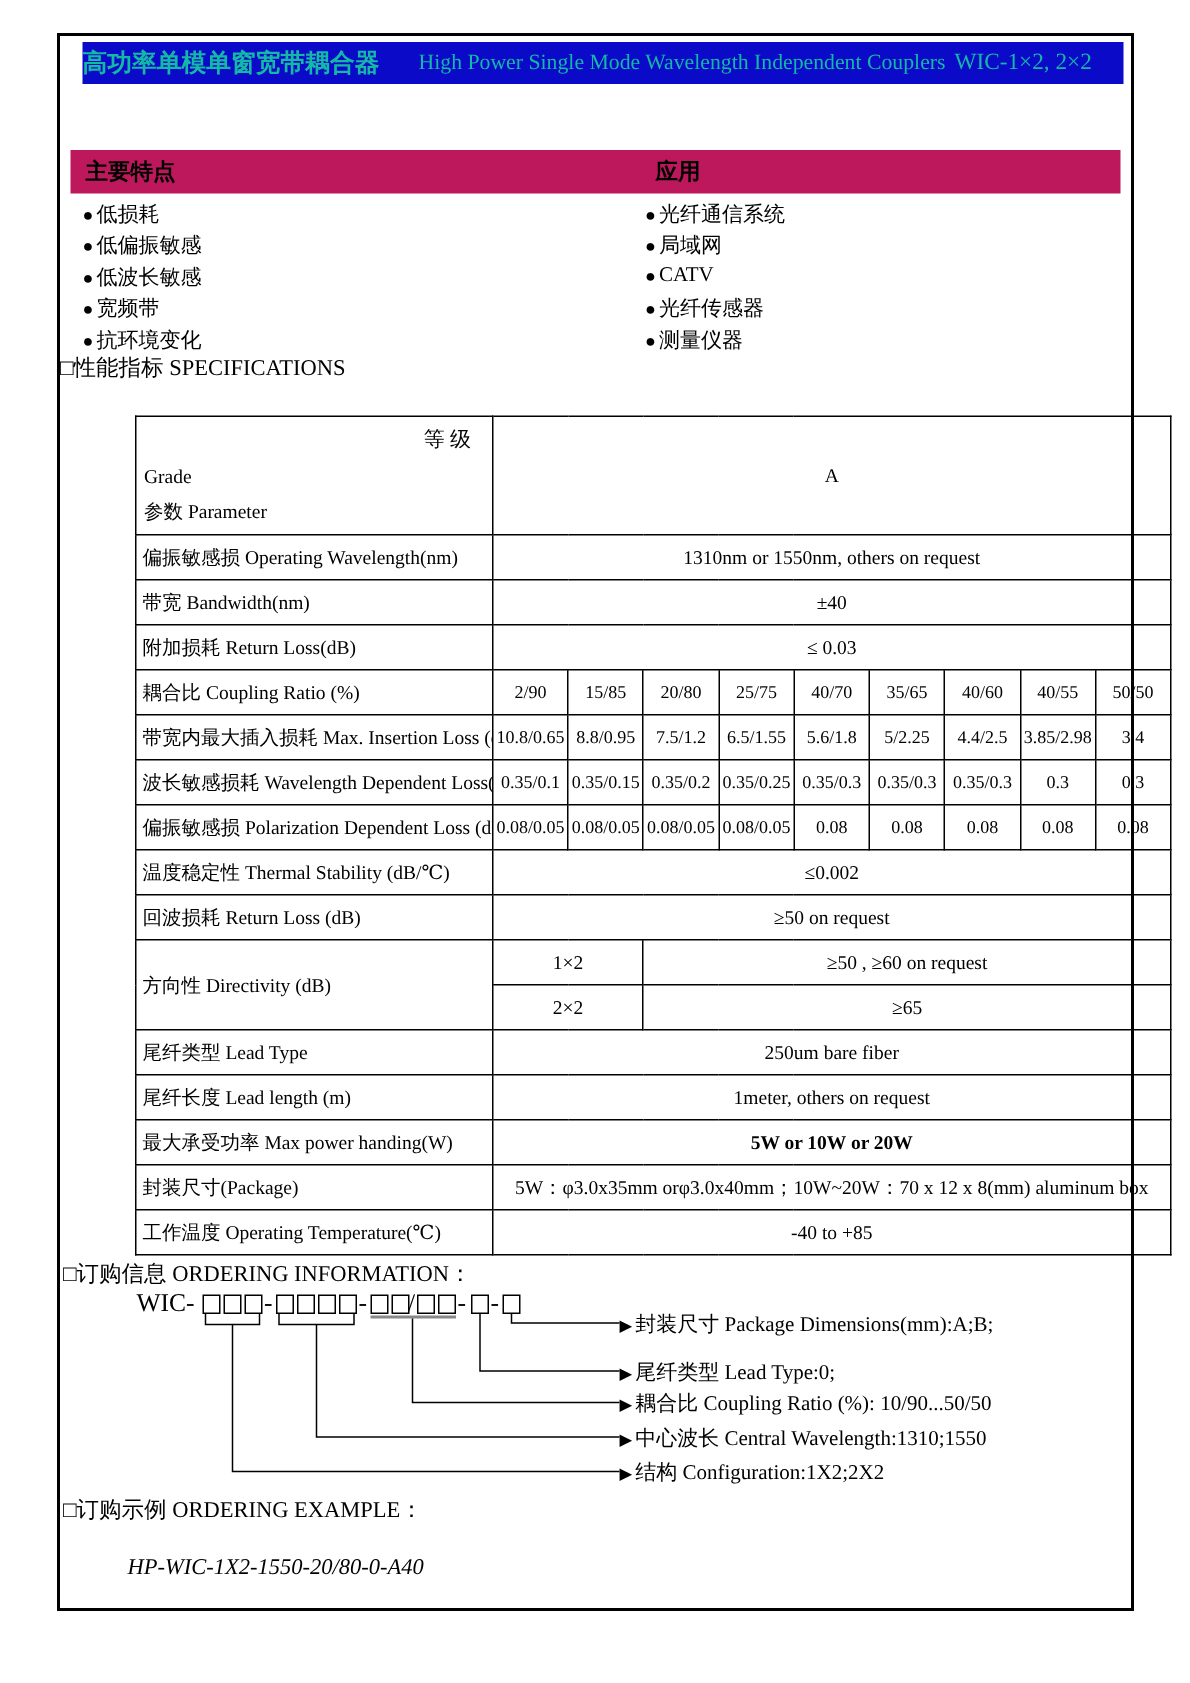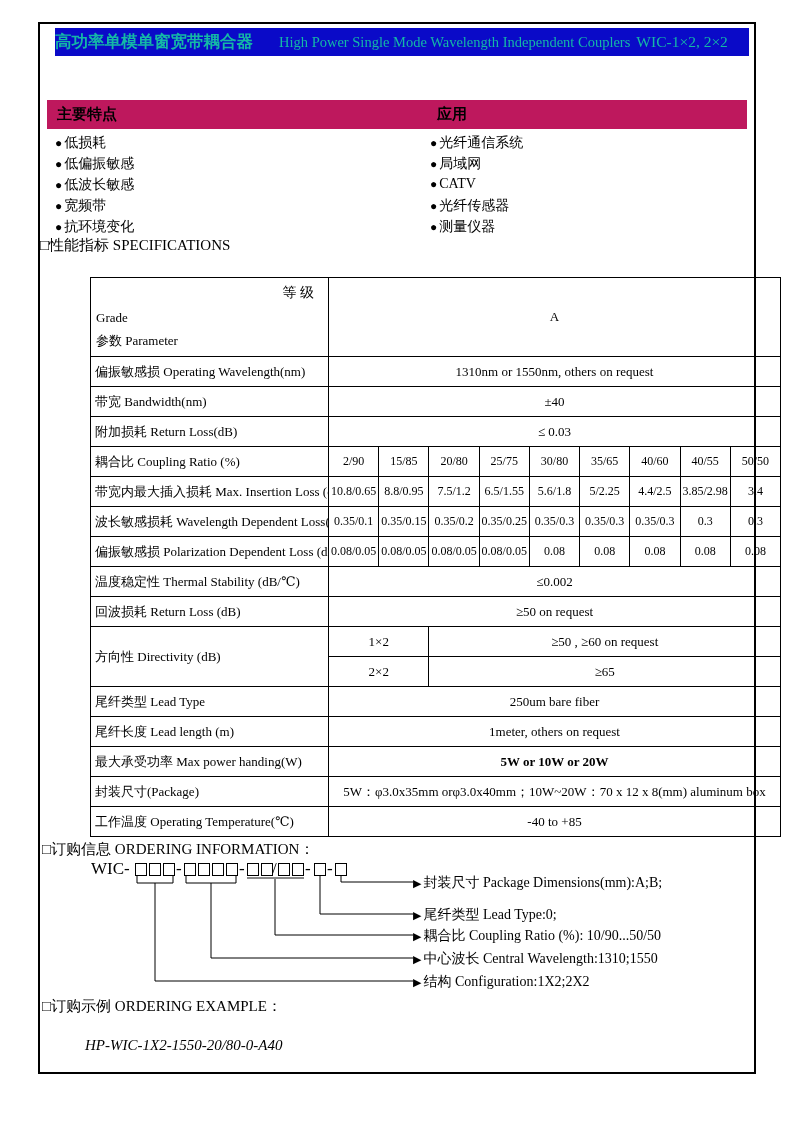--- a/index.html
+++ b/index.html
@@ -153,21 +153,21 @@
     <tr>
       <td class="lbl">附加损耗  Return Loss(dB)</td>
       <td colspan="9" class="wide">≤ 0.03</td>
     </tr>
     <tr>
       <td class="lbl">耦合比  Coupling Ratio (%)</td>
       <td>2/90</td>
       <td>15/85</td>
       <td>20/80</td>
       <td>25/75</td>
-      <td>30/80</td>
+      <td>40/70</td>
       <td>35/65</td>
       <td>40/60</td>
       <td>40/55</td>
       <td>50/50</td>
     </tr>
     <tr>
       <td class="lbl">带宽内最大插入损耗  Max. Insertion Loss (dB)</td>
       <td>10.8/0.65</td>
       <td>8.8/0.95</td>
       <td>7.5/1.2</td>

